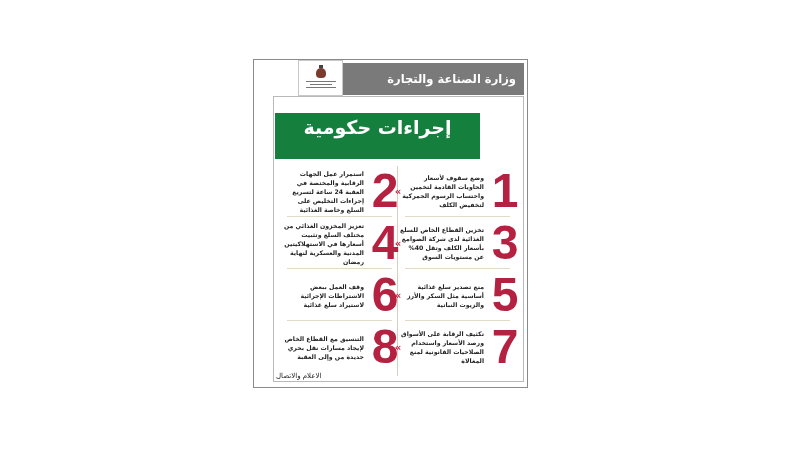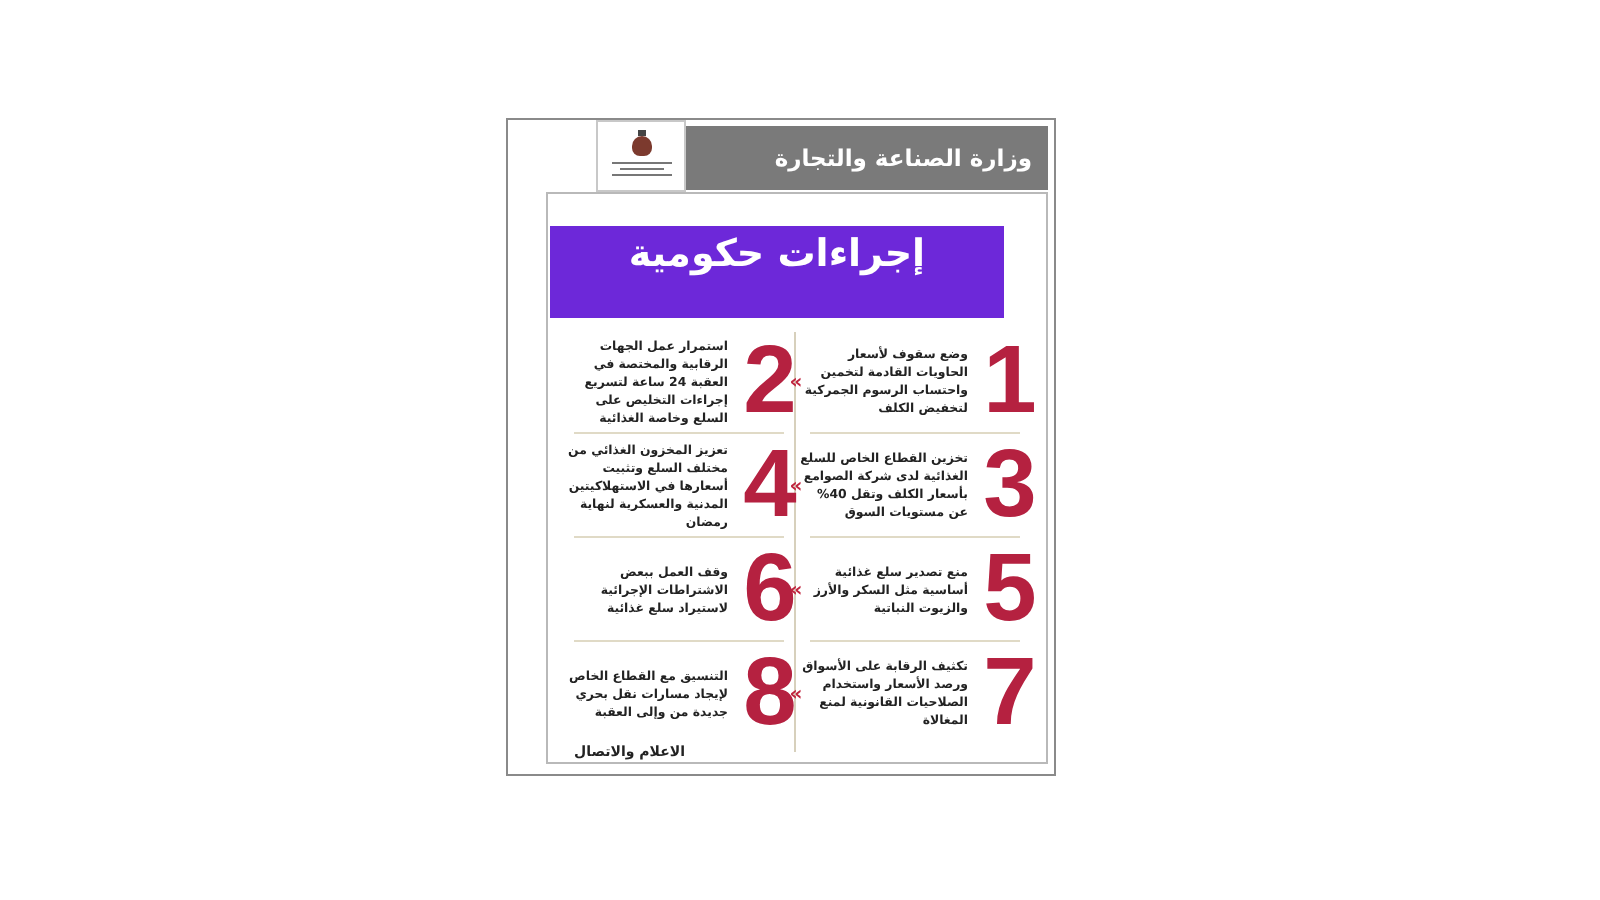--- a/index.html
+++ b/index.html
@@ -23,22 +23,22 @@
     .logo .crest { width: 10px; height: 10px; border-radius: 50% 50% 40% 40%; background: #7c3a2e; margin-bottom: 2px; position: relative; }
     .logo .crest::after { content: ""; position: absolute; left: 3px; top: -3px; width: 4px; height: 3px; background: #444; }
     .logo .lines { width: 30px; height: 1px; background: #777; margin: 1px 0; }
     .logo .lines.s { width: 22px; }
 
     .panel {
       position: absolute; left: 273px; top: 96px; width: 251px; height: 286px;
       border: 1px solid #b9b9b9; background: #fff;
     }
     .banner {
-      position: absolute; left: 275px; top: 113px; width: 227px; height: 46px;
-      background: #6d28d9; color: #fff; direction: rtl; text-align: center;
+      position: absolute; left: 275px; top: 113px; width: 205px; height: 46px;
+      background: #15803d; color: #fff; direction: rtl; text-align: center;
     }
     .banner .t1 { font-size: 19px; font-weight: bold; line-height: 24px; margin-top: 2px; letter-spacing: 0.5px; }
     .banner .t2 { font-size: 12px; font-weight: bold; line-height: 16px; }
 
     .divider-v {
       position: absolute; left: 397px; top: 166px; width: 1px; height: 210px;
       background: #d7d0bc;
     }
     .item {
       position: absolute; width: 120px; height: 46px; direction: rtl;
@@ -54,22 +54,22 @@
       padding-right: 6px; flex: 1 1 auto; text-align: right;
     }
     .sep-h {
       position: absolute; height: 1px; background: #e0dac6; width: 105px;
     }
     .arrow {
       position: absolute; color: #c0243e; font-size: 10px; font-weight: bold;
       line-height: 10px; width: 12px; text-align: center;
     }
     .footer {
-      position: absolute; left: 287px; top: 372px; direction: rtl;
-      font-size: 7px; font-weight: bold; color: #222;
+      position: absolute; left: 276px; top: 372px; direction: rtl;
+      font-size: 7px; font-weight: normal; color: #222;
     }
   </style>
 </head>
 <body>
 
 <div class="frame"></div>
 
 <div class="ministry-bar">
   <span>وزارة الصناعة والتجارة والتموين</span>
 </div>

